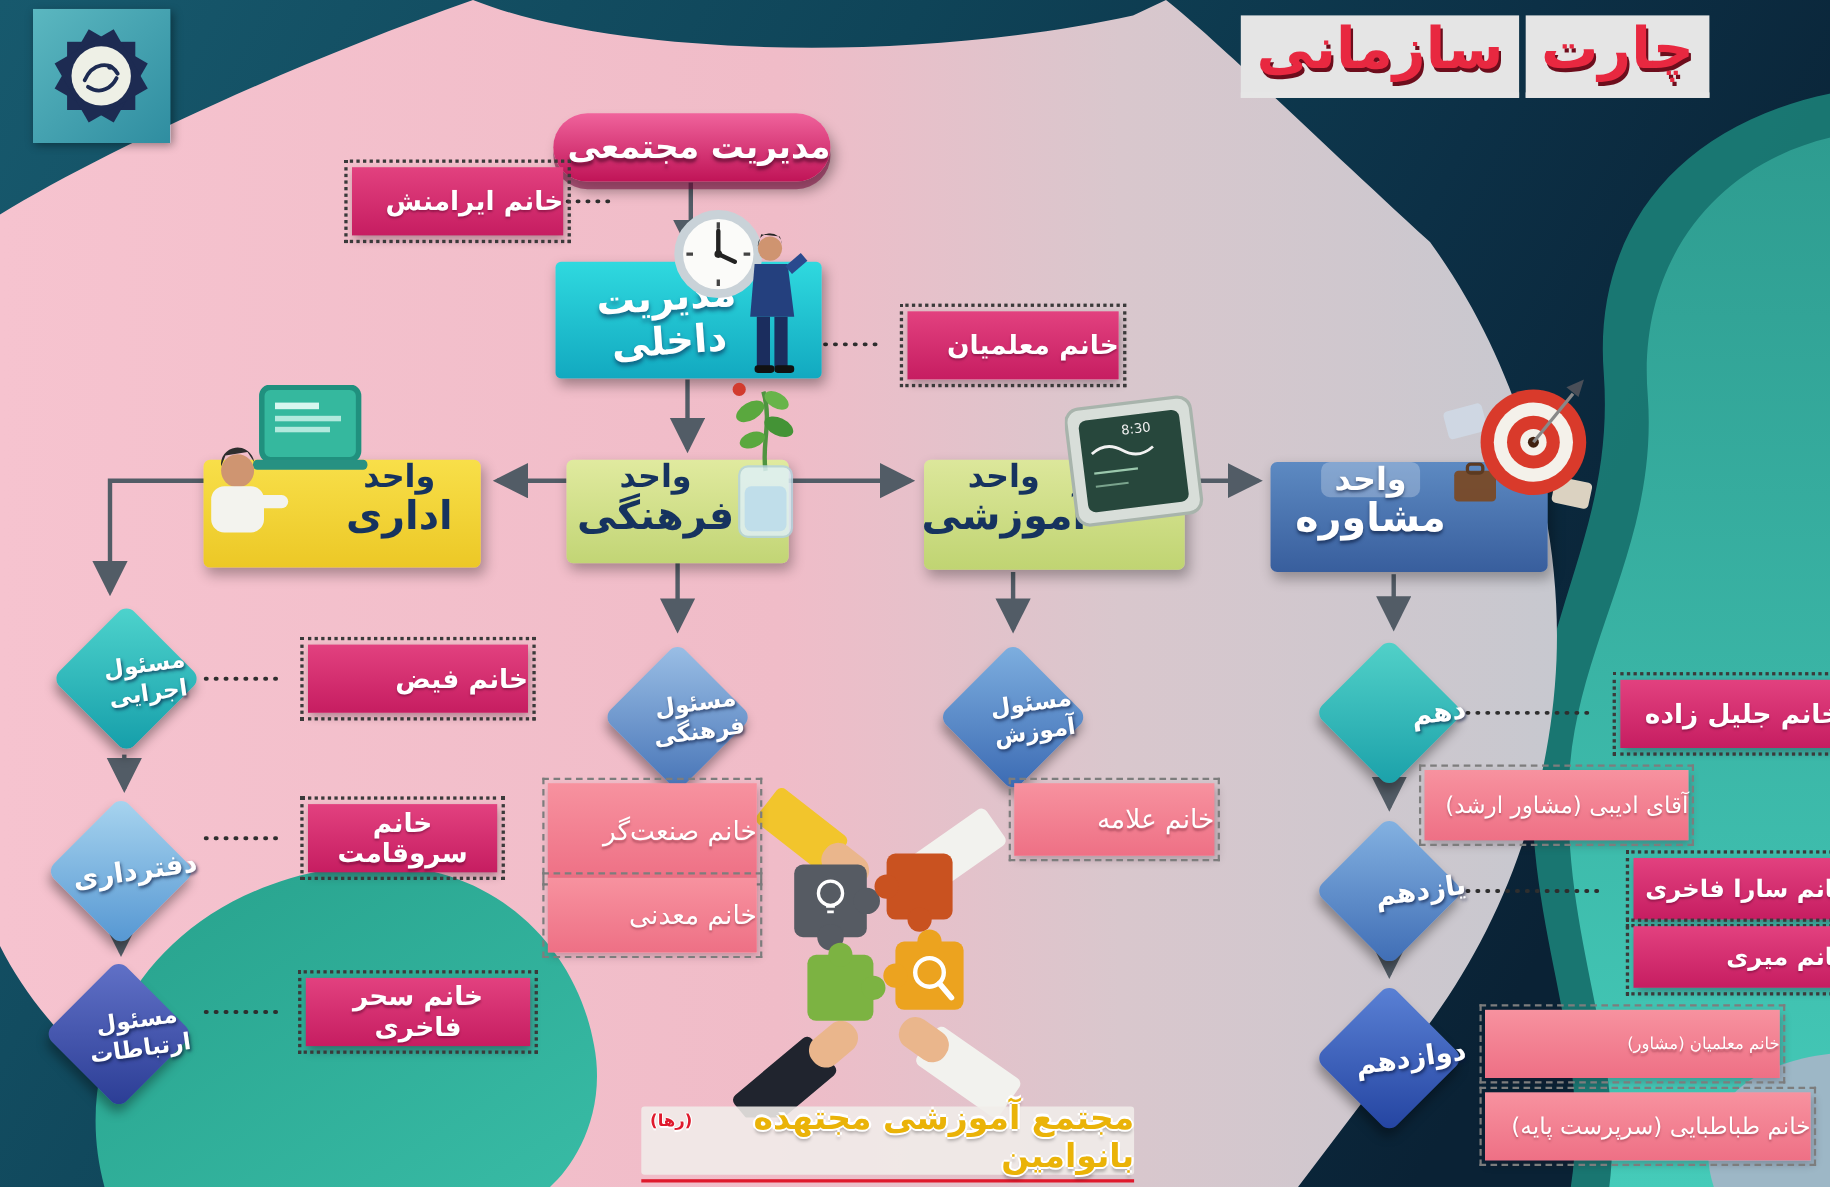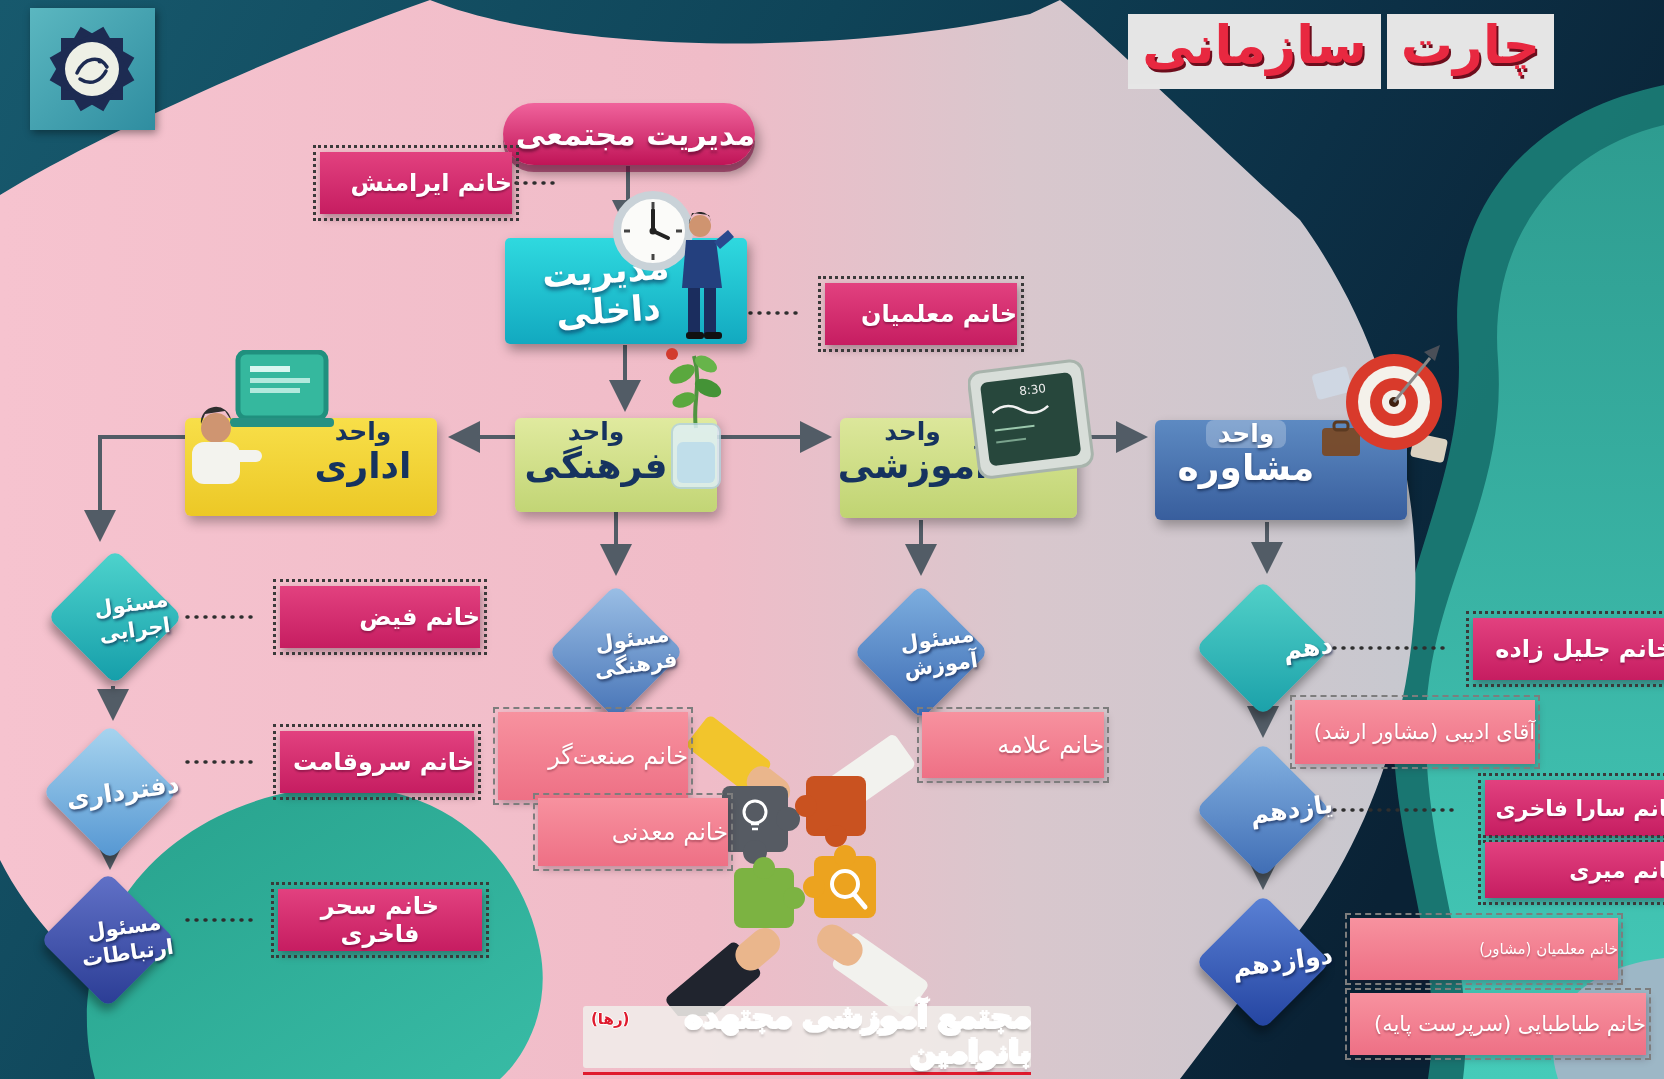--- a/index.html
+++ b/index.html
@@ -42,36 +42,36 @@
   .crimson { background:linear-gradient(180deg,#e2417f,#c61d61); color:#fff; font-weight:bold;
           font-size:24px; outline:3px dotted #3a3a3a; outline-offset:4px;
           box-shadow:2px 4px 8px rgba(40,8,26,.35); text-shadow:0 2px 2px rgba(70,0,35,.4);margin-left:25px; }
   .salmon { background:linear-gradient(180deg,#f7929f,#ee7085); color:#fff; font-weight:normal;
           font-size:24px; outline:2px dashed #7d7d7d; outline-offset:3px;
           box-shadow:2px 4px 8px rgba(40,8,26,.25); text-shadow:0 2px 2px rgba(90,20,35,.35); }
 
   .box-iramanesh { left:295px; top:152px; width:192px; height:62px; }
   .box-moallemian { left:800px; top:283px; width:192px; height:62px; }
   .box-feyz  { left:255px; top:586px; width:200px; height:62px; }
-  .box-sarv  { left:255px; top:731px; width:194px; height:62px; }
+  .box-sarv  { left:255px; top:731px; width:172px; height:62px; }
   .box-sahar { left:253px; top:889px; width:204px; height:62px; }
   .box-sanat { left:498px; top:712px; width:190px; height:88px; }
-  .box-madani{ left:498px; top:798px; width:190px; height:68px;margin-left:40px; }
+  .box-madani{ left:498px; top:798px; width:190px; height:68px; }
   .box-allameh{ left:922px; top:712px; width:182px; height:66px; }
   .box-jalil { left:1448px; top:618px; width:200px; height:62px; }
   .box-adibi { left:1295px; top:700px; width:240px; height:64px; font-size:21px; }
   .box-sara  { left:1460px; top:780px; width:198px; height:56px; font-size:22px; }
   .box-miri  { left:1460px; top:842px; width:198px; height:56px; font-size:22px; }
   .box-moall2{ left:1350px; top:918px; width:268px; height:62px; font-size:15px; }
   .box-tabat { left:1350px; top:993px; width:296px; height:62px; font-size:21px;padding-left:15px; }
 
   
   .unit { flex-direction:column; border-radius:6px; box-shadow:3px 6px 12px rgba(0,0,0,.3);
           color:#16335f; font-weight:bold; line-height:1.1; }
-  .unit .u-prefix { font-size:25px; }
+  .unit .u-prefix { font-size:29px; }
   .unit .u-name { font-size:36px; }
   .u-admin { left:185px; top:418px; width:252px; height:98px;
           background:linear-gradient(180deg,#f8df49,#ecc826); padding-left:104px; }
   .u-cult  { left:515px; top:418px; width:202px; height:94px;
           background:linear-gradient(180deg,#e0ea9f,#c2d575); padding-right:40px; }
   .u-edu   { left:840px; top:418px; width:237px; height:100px;
           background:linear-gradient(180deg,#dce79b,#c0d472); padding-right:92px; }
   .u-counsel { left:1155px; top:420px; width:252px; height:100px;
           background:linear-gradient(180deg,#5d8ac2,#385e9d); color:#fff;
           text-shadow:0 2px 3px rgba(8,25,60,.6); padding-right:70px; }
@@ -101,21 +101,21 @@
   .laptop-fig { left:186px; top:350px; width:155px; height:170px; }
   .plant-fig  { left:652px; top:344px; width:88px;  height:150px; }
   .board-fig  { left:968px; top:356px; width:128px; height:132px; }
   .target-fig { left:1312px; top:340px; width:140px; height:140px; }
   .puzzle-fig { left:630px; top:716px; width:330px; height:300px; z-index:2; }
 
   
   .footer-strip { position:absolute; left:583px; top:1006px; width:448px; height:62px;
           background:rgba(240,237,233,.88); z-index:3; display:flex; align-items:center;
           justify-content:center; border-radius:3px; }
-  .footer-name { color:#ffffff; font-weight:bold; font-size:30px;
+  .footer-name { color:#eab308; font-weight:bold; font-size:30px;
           border-bottom:3px solid #df1a2d; padding-bottom:3px;
           text-shadow:-2px 0 #fff, 2px 0 #fff, 0 -2px #fff, 0 2px #fff, 0 4px 3px rgba(0,0,0,.25); }
   .footer-badge { position:absolute; left:8px; top:4px; color:#df1a2d; font-size:15px;
           font-weight:bold; text-shadow:-1px 0 #fff,1px 0 #fff,0 -1px #fff,0 1px #fff; }
 </style>
 </head>
 <body>
 
 <svg class="bg" viewBox="0 0 1664 1079">
   <defs>

